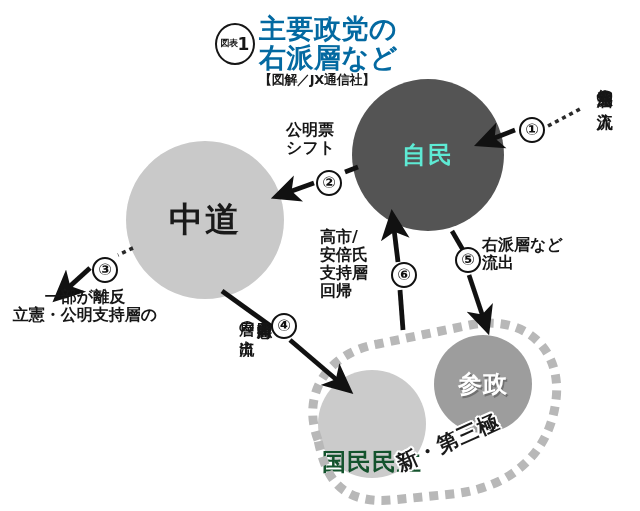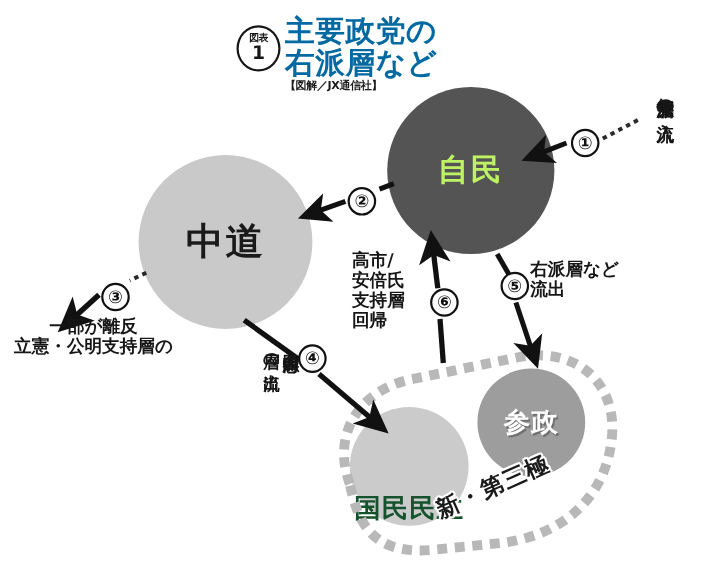--- a/index.html
+++ b/index.html
@@ -31,21 +31,20 @@
   .badge {
     position: absolute;
     left: 0px;
     top: 15px;
     width: 40px;
     height: 42px;
     border: 2.2px solid #161616;
     border-radius: 50%;
     box-sizing: border-box;
     display: flex;
-    flex-direction: column;
     align-items: center;
     justify-content: center;
     line-height: 1;
     text-align: right;
   }
   .badge-kanji {
     font-size: 9px;
     font-weight: bold;
     color: #161616;
     letter-spacing: -0.5px;
@@ -67,21 +66,21 @@
     font-weight: bold;
     color: #0369a1;
     letter-spacing: 0.5px;
     line-height: 1.08;
     white-space: nowrap;
   }
   .credit {
     position: absolute;
     left: 44px;
     top: 63px;
-    font-size: 10px;
+    font-size: 13px;
     font-weight: bold;
     color: #1a1a1a;
     white-space: nowrap;
     letter-spacing: -0.3px;
   }
 
   
   .node {
     position: absolute;
     border-radius: 50%;
@@ -97,22 +96,22 @@
   }
 
   #node-jimin {
     left: 352px;
     top: 79px;
     width: 152px;
     height: 152px;
     background: #545454;
   }
   #node-jimin .node-label {
-    font-size: 28px;
-    color: #bef264;
+    font-size: 24px;
+    color: #5eead4;
   }
 
   #node-chudo {
     left: 126px;
     top: 141px;
     width: 158px;
     height: 158px;
     background: #c9c9c9;
   }
   #node-chudo .node-label {
@@ -331,20 +330,24 @@
   <div class="node" id="node-kokumin">
     <span class="node-label">国民民主</span>
   </div>
 
   <div id="third-pole-label">新・第三極</div>
 
   <div class="ann vert" id="ann-1">
     <span>無党派層の流入</span>
   </div>
 
+  <div class="ann" id="ann-2">
+    <div>公明票</div>
+    <div>シフト</div>
+  </div>
 
   <div class="ann" id="ann-3">
     <div>一部が離反</div>
     <div>立憲・公明支持層の</div>
   </div>
 
   <div class="ann" id="ann-4">
     <div class="vcol">非自民志向の</div>
     <div class="vcol">層の流出</div>
   </div>

